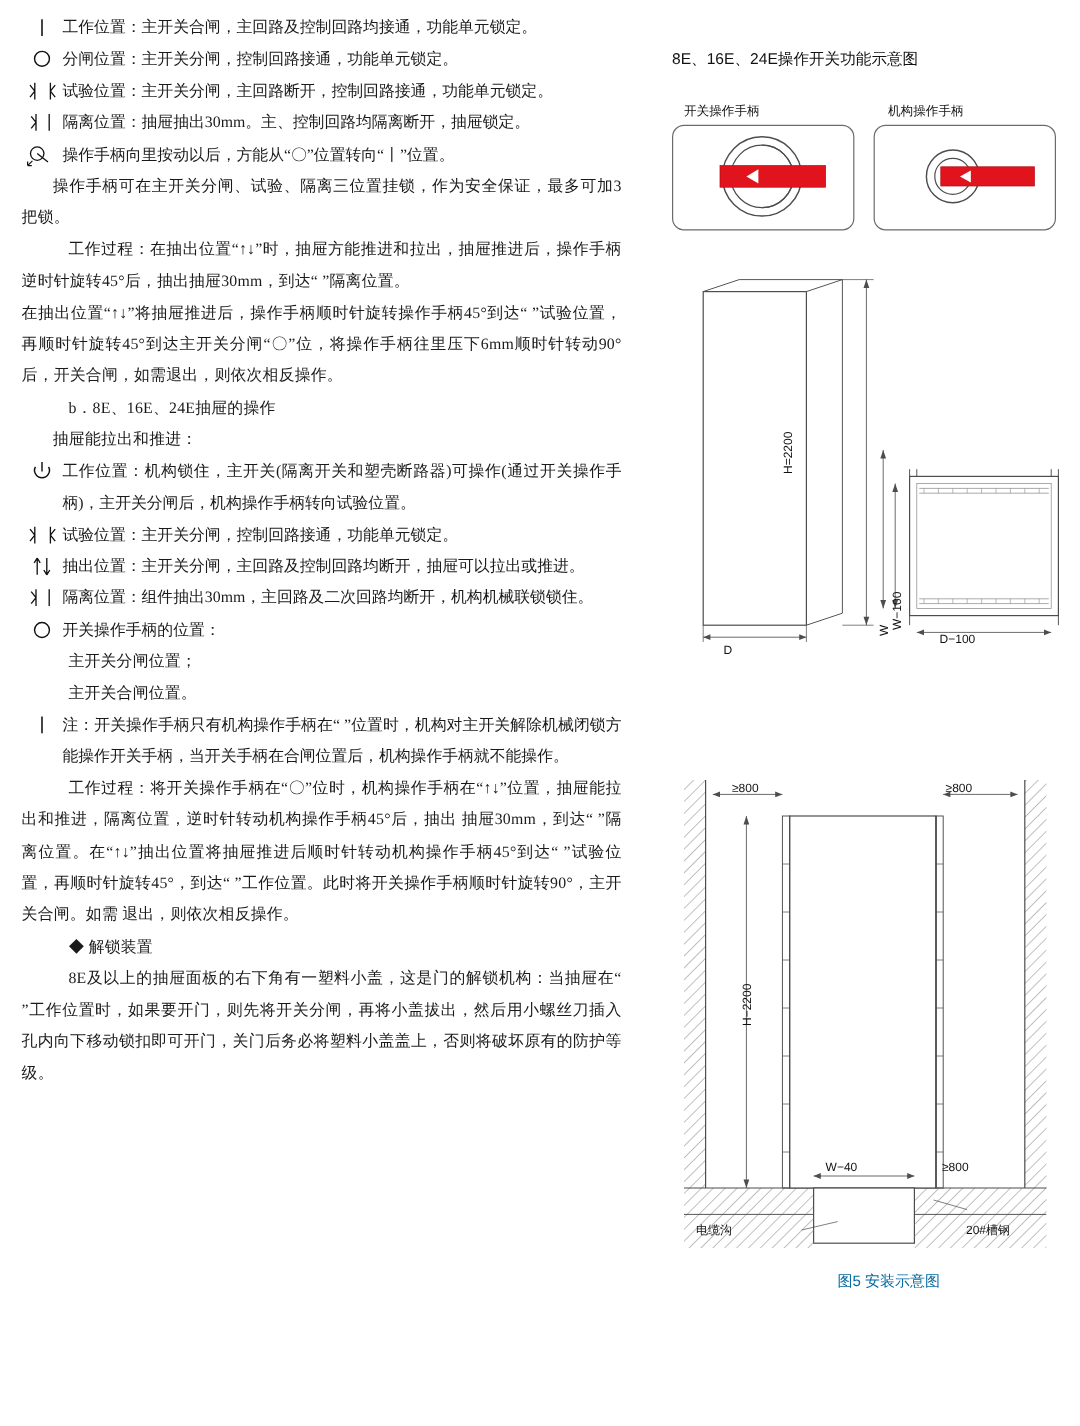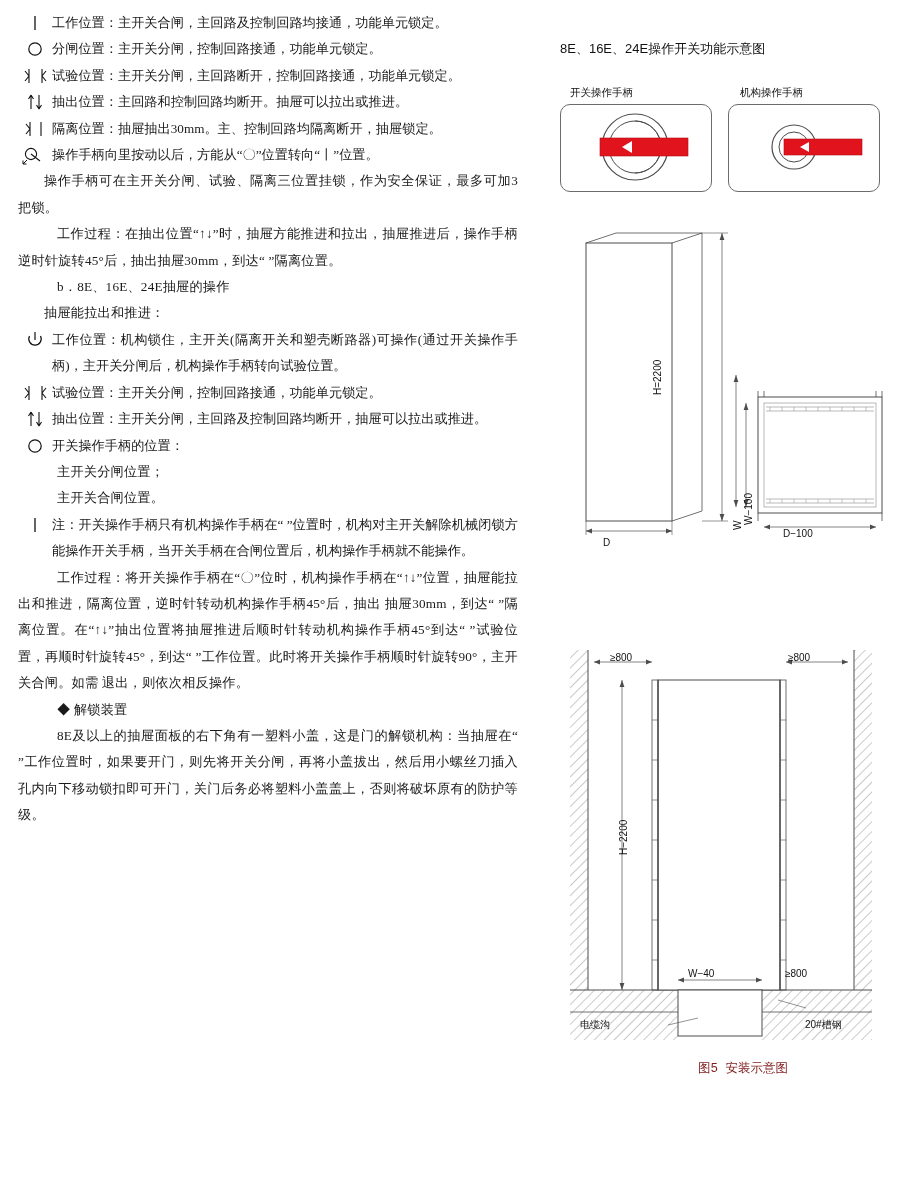--- a/index.html
+++ b/index.html
@@ -90,22 +90,22 @@
   }
   .hp-box {
     position: absolute;
     border: 1px solid #6b6b6b;
     border-radius: 10px;
     background: #fff;
   }
   .fig-caption {
     position: absolute;
     font-size: 12.5px;
-    font-family: Liberation Mono, monospace;
-    color: #7f1d1d;
+    font-family: Liberation Sans, sans-serif;
+    color: #0369a1;
     white-space: nowrap;
   }
   .dim-label {
     position: absolute;
     font-size: 10px;
     font-family: "Liberation Sans", sans-serif;
     color: #111;
     white-space: nowrap;
   }
   .dim-label.vert {
@@ -142,29 +142,20 @@
     <div class="row">
       <div class="sym">
         <svg class="g" width="34" height="26" viewBox="0 0 34 26">
           <path d="M11 6 L11 20 M11 13 L7 8 M11 13 L7 18" fill="none" stroke="#111" stroke-width="1.1"></path>
           <path d="M24 6 L24 20 M24 13 L28 8 M24 13 L28 18" fill="none" stroke="#111" stroke-width="1.1"></path>
         </svg>
       </div>
       <div class="txt">试验位置：主开关分闸，主回路断开，控制回路接通，功能单元锁定。</div>
     </div>
 
-    <div class="row">
-      <div class="sym">
-        <svg class="g" width="34" height="26" viewBox="0 0 34 26">
-          <path d="M13 20 L13 6 M13 6 L10.5 10 M13 6 L15.5 10" fill="none" stroke="#111" stroke-width="1.1"></path>
-          <path d="M21 6 L21 20 M21 20 L18.5 16 M21 20 L23.5 16" fill="none" stroke="#111" stroke-width="1.1"></path>
-        </svg>
-      </div>
-      <div class="txt">抽出位置：主回路和控制回路均断开。抽屉可以拉出或推进。</div>
-    </div>
 
     <div class="row">
       <div class="sym">
         <svg class="g" width="34" height="26" viewBox="0 0 34 26">
           <path d="M12 6 L12 20 M12 13 L8 8 M12 13 L8 18" fill="none" stroke="#111" stroke-width="1.1"></path>
           <path d="M23 6 L23 20" fill="none" stroke="#111" stroke-width="1.1"></path>
         </svg>
       </div>
       <div class="txt">隔离位置：抽屉抽出30mm。主、控制回路均隔离断开，抽屉锁定。</div>
     </div>
@@ -175,20 +166,21 @@
           <circle cx="13" cy="12" r="5.6" fill="none" stroke="#111" stroke-width="1.1"></circle>
           <path d="M13 12 L22 19" stroke="#111" stroke-width="1.1"></path>
           <path d="M9 18 L5 22 M5 22 L8.5 22 M5 22 L5 18.5" fill="none" stroke="#111" stroke-width="1"></path>
         </svg>
       </div>
       <div class="txt">操作手柄向里按动以后，方能从“〇”位置转向“丨”位置。</div>
     </div>
 
     <p class="para indent">操作手柄可在主开关分闸、试验、隔离三位置挂锁，作为安全保证，最多可加3把锁。</p>
     <p class="para indent2">工作过程：在抽出位置“↑↓”时，抽屉方能推进和拉出，抽屉推进后，操作手柄逆时针旋转45°后，抽出抽屉30mm，到达“ ”隔离位置。</p>
+    <p class="para">在抽出位置“↑↓”将抽屉推进后，操作手柄顺时针旋转操作手柄45°到达“ ”试验位置，再顺时针旋转45°到达主开关分闸“〇”位，将操作手柄往里压下6mm顺时针转动90°后，开关合闸，如需退出，则依次相反操作。</p>
     <p class="para indent2">b．8E、16E、24E抽屉的操作</p>
     <p class="para indent">抽屉能拉出和推进：</p>
 
     <div class="row">
       <div class="sym">
         <svg class="g" width="34" height="26" viewBox="0 0 34 26">
           <path d="M11.5 9 A6.2 6.2 0 1 0 22.5 9" fill="none" stroke="#111" stroke-width="1.2"></path>
           <line x1="17" y1="5" x2="17" y2="13" stroke="#111" stroke-width="1.2"></line>
         </svg>
       </div>
@@ -208,20 +200,29 @@
     <div class="row">
       <div class="sym">
         <svg class="g" width="34" height="26" viewBox="0 0 34 26">
           <path d="M13 20 L13 6 M13 6 L10.5 10 M13 6 L15.5 10" fill="none" stroke="#111" stroke-width="1.1"></path>
           <path d="M21 6 L21 20 M21 20 L18.5 16 M21 20 L23.5 16" fill="none" stroke="#111" stroke-width="1.1"></path>
         </svg>
       </div>
       <div class="txt">抽出位置：主开关分闸，主回路及控制回路均断开，抽屉可以拉出或推进。</div>
     </div>
 
+    <div class="row">
+      <div class="sym">
+        <svg class="g" width="34" height="26" viewBox="0 0 34 26">
+          <path d="M12 6 L12 20 M12 13 L8 8 M12 13 L8 18" fill="none" stroke="#111" stroke-width="1.1"></path>
+          <path d="M23 6 L23 20" fill="none" stroke="#111" stroke-width="1.1"></path>
+        </svg>
+      </div>
+      <div class="txt">隔离位置：组件抽出30mm，主回路及二次回路均断开，机构机械联锁锁住。</div>
+    </div>
 
     <div class="row">
       <div class="sym">
         <svg class="g" width="34" height="26" viewBox="0 0 34 26">
             <circle cx="17" cy="13" r="6.2" fill="none" stroke="#111" stroke-width="1.2"></circle>
           </svg>
       </div>
       <div class="txt">开关操作手柄的位置：</div>
     </div>
 

